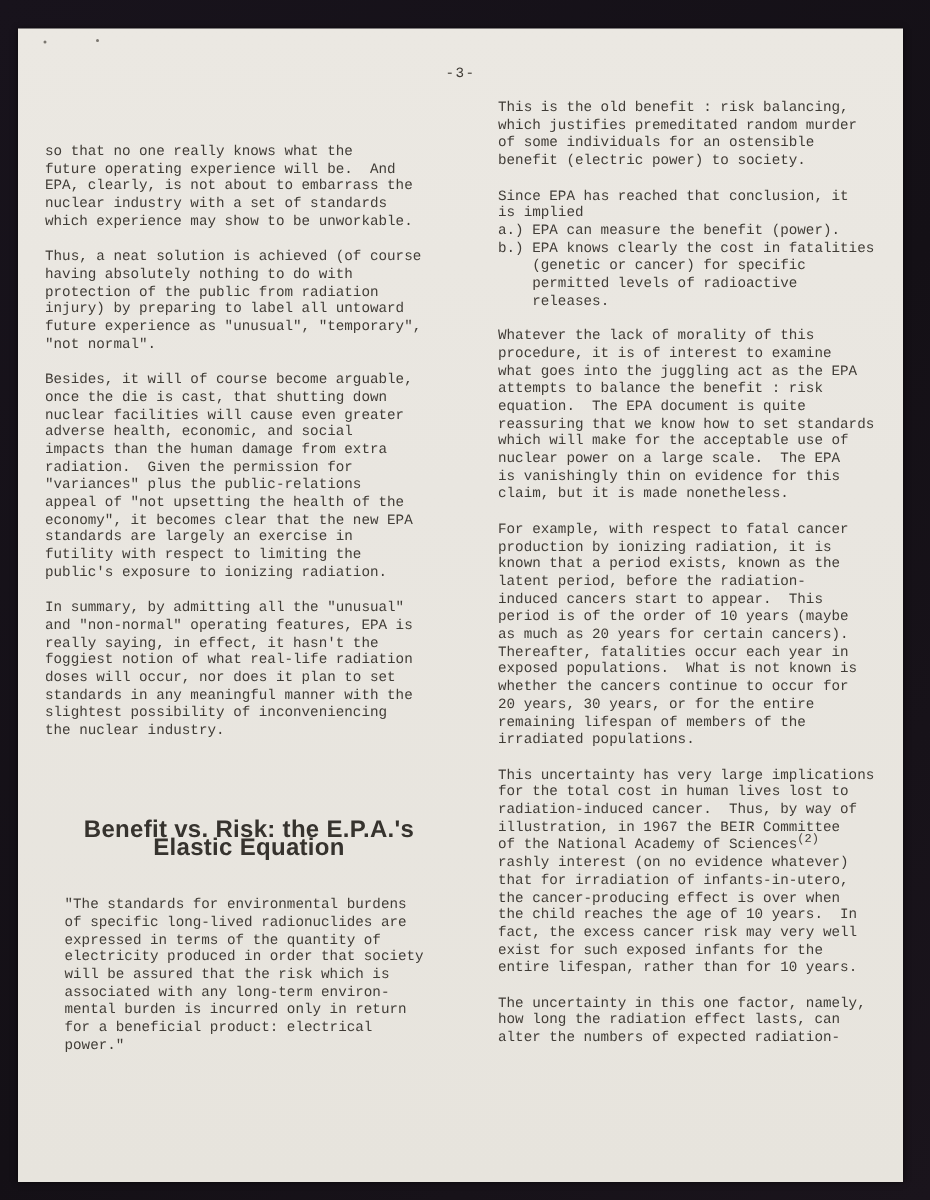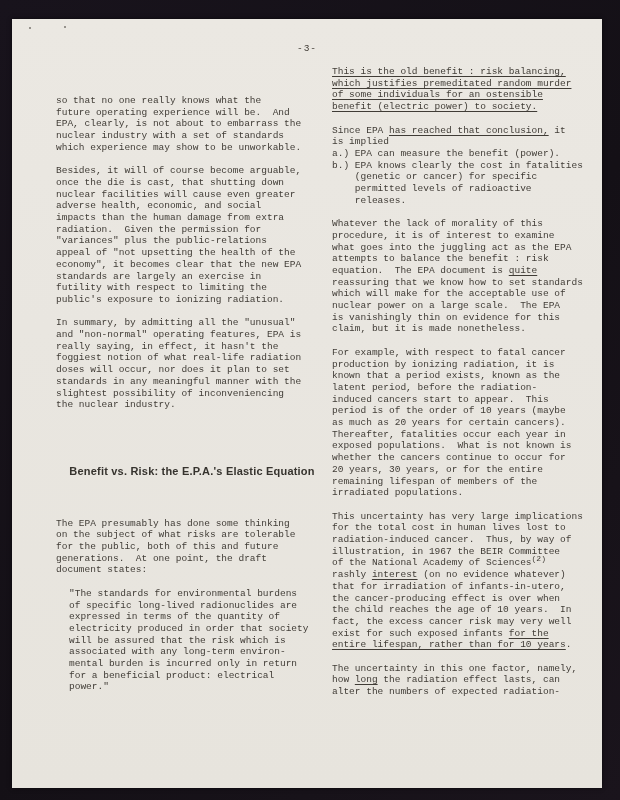--- a/index.html
+++ b/index.html
@@ -43,36 +43,35 @@
     top: 24px;
     left: 0;
     width: 100%;
     text-align: center;
     letter-spacing: 1px;
   }
   .column {
     position: absolute;
     white-space: pre-wrap;
   }
-  .column.left  { left: 44px;  top: 76px; width: 272px; }
+  .column.left  { left: 18px;  top: 76px; width: 272px; }
   .column.right { left: 320px; top: 47px; width: 274px; }
   .block { margin: 0 0 11.7px 0; }
   .block.heading {
     font-family: "Liberation Sans", sans-serif;
     font-weight: bold;
-    font-size: 11px;
+    font-size: 16px;
     letter-spacing: 0.2px;
     text-align: center;
     color: #36332e;
-    margin: 55px 0 40px 0;
+    margin: 55px 0 26px 0;
     white-space: normal;
   }
   .block.quote { margin-left: 13px; }
   .u {
-    text-decoration: underline;
     text-underline-offset: 2px;
     text-decoration-thickness: 1px;
   }
   .sup {
     font-size: 8px;
     vertical-align: 4px;
     line-height: 0;
   }
 </style>
 </head>
@@ -80,43 +79,44 @@
 
 <div class="scan-bed">
   <div class="paper">
     <span class="speck s1"></span>
     <span class="speck s2"></span>
     <div class="page-number">-3-</div>
     <div class="column left"><div class="block para"><span>so that no one really knows what the
 future operating experience will be.  And
 EPA, clearly, is not about to embarrass the
 nuclear industry with a set of standards
-which experience may show to be unworkable.</span></div><div class="block para"><span>Besides, it will of course become arguable,
+which experience may show to be unworkable.</span></div><div class="block para"><span>Thus, a neat solution is achieved (of course
+having absolutely nothing to do with
+protection of the public from radiation
+injury) by preparing to label all untoward
+future experience as "unusual", "temporary",
+"not normal".</span></div><div class="block para"><span>Besides, it will of course become arguable,
 once the die is cast, that shutting down
 nuclear facilities will cause even greater
 adverse health, economic, and social
 impacts than the human damage from extra
 radiation.  Given the permission for
 "variances" plus the public-relations
 appeal of "not upsetting the health of the
 economy", it becomes clear that the new EPA
 standards are largely an exercise in
 futility with respect to limiting the
 public's exposure to ionizing radiation.</span></div><div class="block para"><span>In summary, by admitting all the "unusual"
 and "non-normal" operating features, EPA is
 really saying, in effect, it hasn't the
 foggiest notion of what real-life radiation
 doses will occur, nor does it plan to set
 standards in any meaningful manner with the
 slightest possibility of inconveniencing
-the nuclear industry.</span></div><div class="block heading"><span>Benefit vs. Risk: the E.P.A.'s Elastic Equation</span></div><div class="block para"><span>The EPA presumably has done some thinking
-on the subject of what risks are tolerable
-for the public, both of this and future
-generations.  At one point, the draft
-document states:</span></div><div class="block quote"><span>"The standards for environmental burdens
+the nuclear industry.</span></div><div class="block heading"><span>Benefit vs. Risk: the E.P.A.'s Elastic Equation</span></div><div class="block quote"><span>"The standards for environmental burdens
 of specific long-lived radionuclides are
 expressed in terms of the quantity of
 electricity produced in order that society
 will be assured that the risk which is
 associated with any long-term environ-
 mental burden is incurred only in return
 for a beneficial product: electrical
 power."</span></div></div>
     <div class="column right"><div class="block para"><span class="u">This is the old benefit : risk balancing,
 which justifies premeditated random murder

